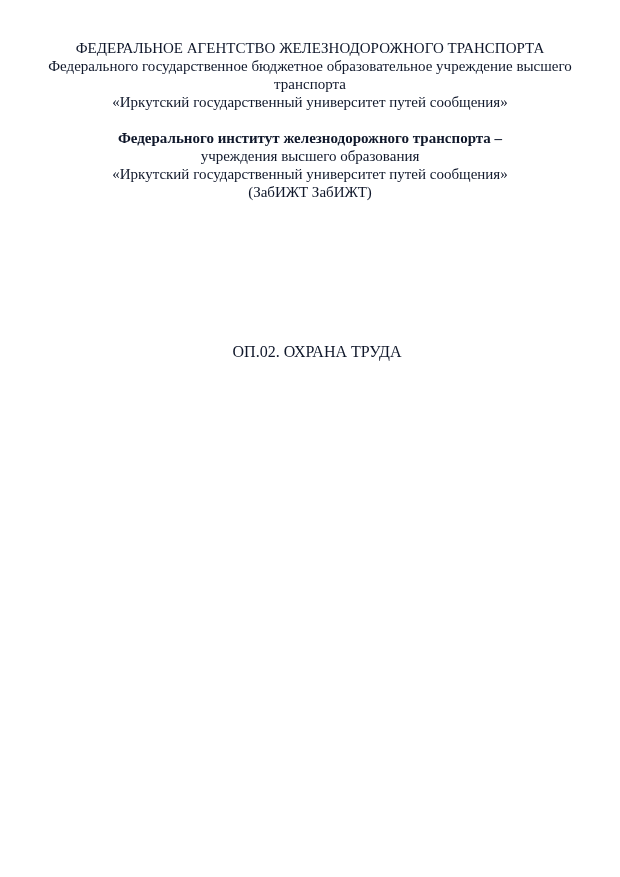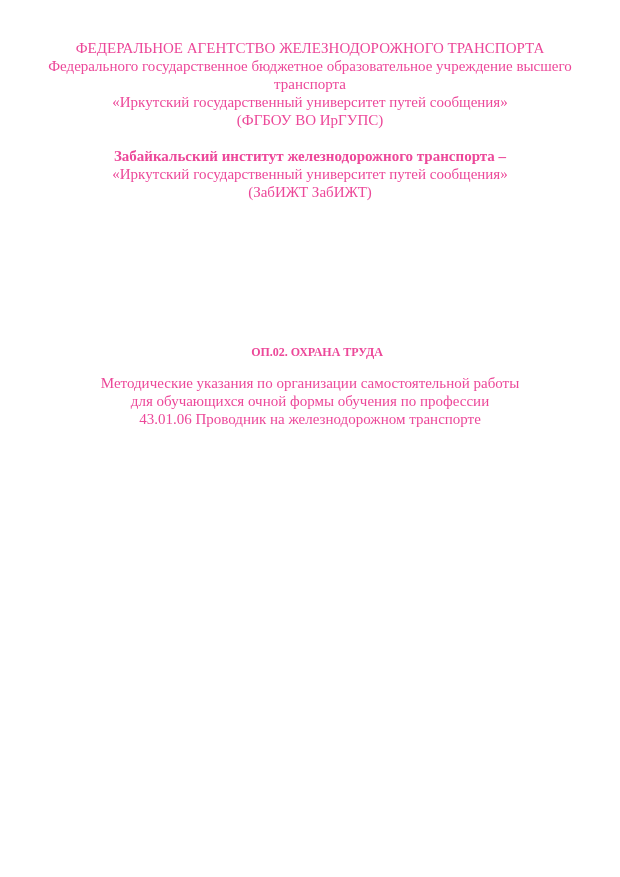--- a/index.html
+++ b/index.html
@@ -6,21 +6,21 @@
     margin: 0;
     padding: 0;
     background: #ffffff;
   }
   .page {
     position: relative;
     width: 620px;
     height: 877px;
     margin: 0 auto;
     background: #ffffff;
-    color: #ec4899;
+    color: #0f172a;
     font-family: "Liberation Serif", "DejaVu Serif", serif;
     font-size: 15px;
     line-height: 18px;
     text-align: center;
     overflow: hidden;
     box-sizing: border-box;
     padding-top: 39px;
   }
   .line {
     white-space: nowrap;
@@ -30,49 +30,44 @@
   }
   .bold {
     font-weight: bold;
   }
   .org-block { }
   .institute-block {
     margin-top: 18px;
   }
   .doc-title {
     margin: 141px 0 0 14px;
-    font-size: 12px;
+    font-size: 16px;
     line-height: 20px;
-    font-weight: bold;
+    font-weight: normal;
   }
   .subtitle-block {
     margin-top: 12px;
   }
 </style>
 </head>
 <body>
 
 <div class="page">
 
   <header class="org-block">
     <div class="line caps">ФЕДЕРАЛЬНОЕ АГЕНТСТВО ЖЕЛЕЗНОДОРОЖНОГО ТРАНСПОРТА</div>
     <div class="line">Федерального государственное бюджетное образовательное учреждение высшего</div>
     <div class="line">транспорта</div>
     <div class="line">«Иркутский государственный университет путей сообщения»</div>
-    <div class="line">(ФГБОУ ВО ИрГУПС)</div>
   </header>
 
   <section class="institute-block">
-    <div class="line bold">Забайкальский институт железнодорожного транспорта –</div>
+    <div class="line bold">Федерального институт железнодорожного транспорта –</div>
+    <div class="line">учреждения высшего образования</div>
     <div class="line">«Иркутский государственный университет путей сообщения»</div>
     <div class="line">(ЗабИЖТ ЗабИЖТ)</div>
   </section>
 
   <main>
     <h1 class="doc-title">ОП.02. ОХРАНА ТРУДА</h1>
-    <div class="subtitle-block">
-      <div class="line">Методические указания по организации самостоятельной работы</div>
-      <div class="line">для обучающихся очной формы обучения по профессии</div>
-      <div class="line">43.01.06 Проводник на железнодорожном транспорте</div>
-    </div>
   </main>
 
 </div>
 
 </body></html>

